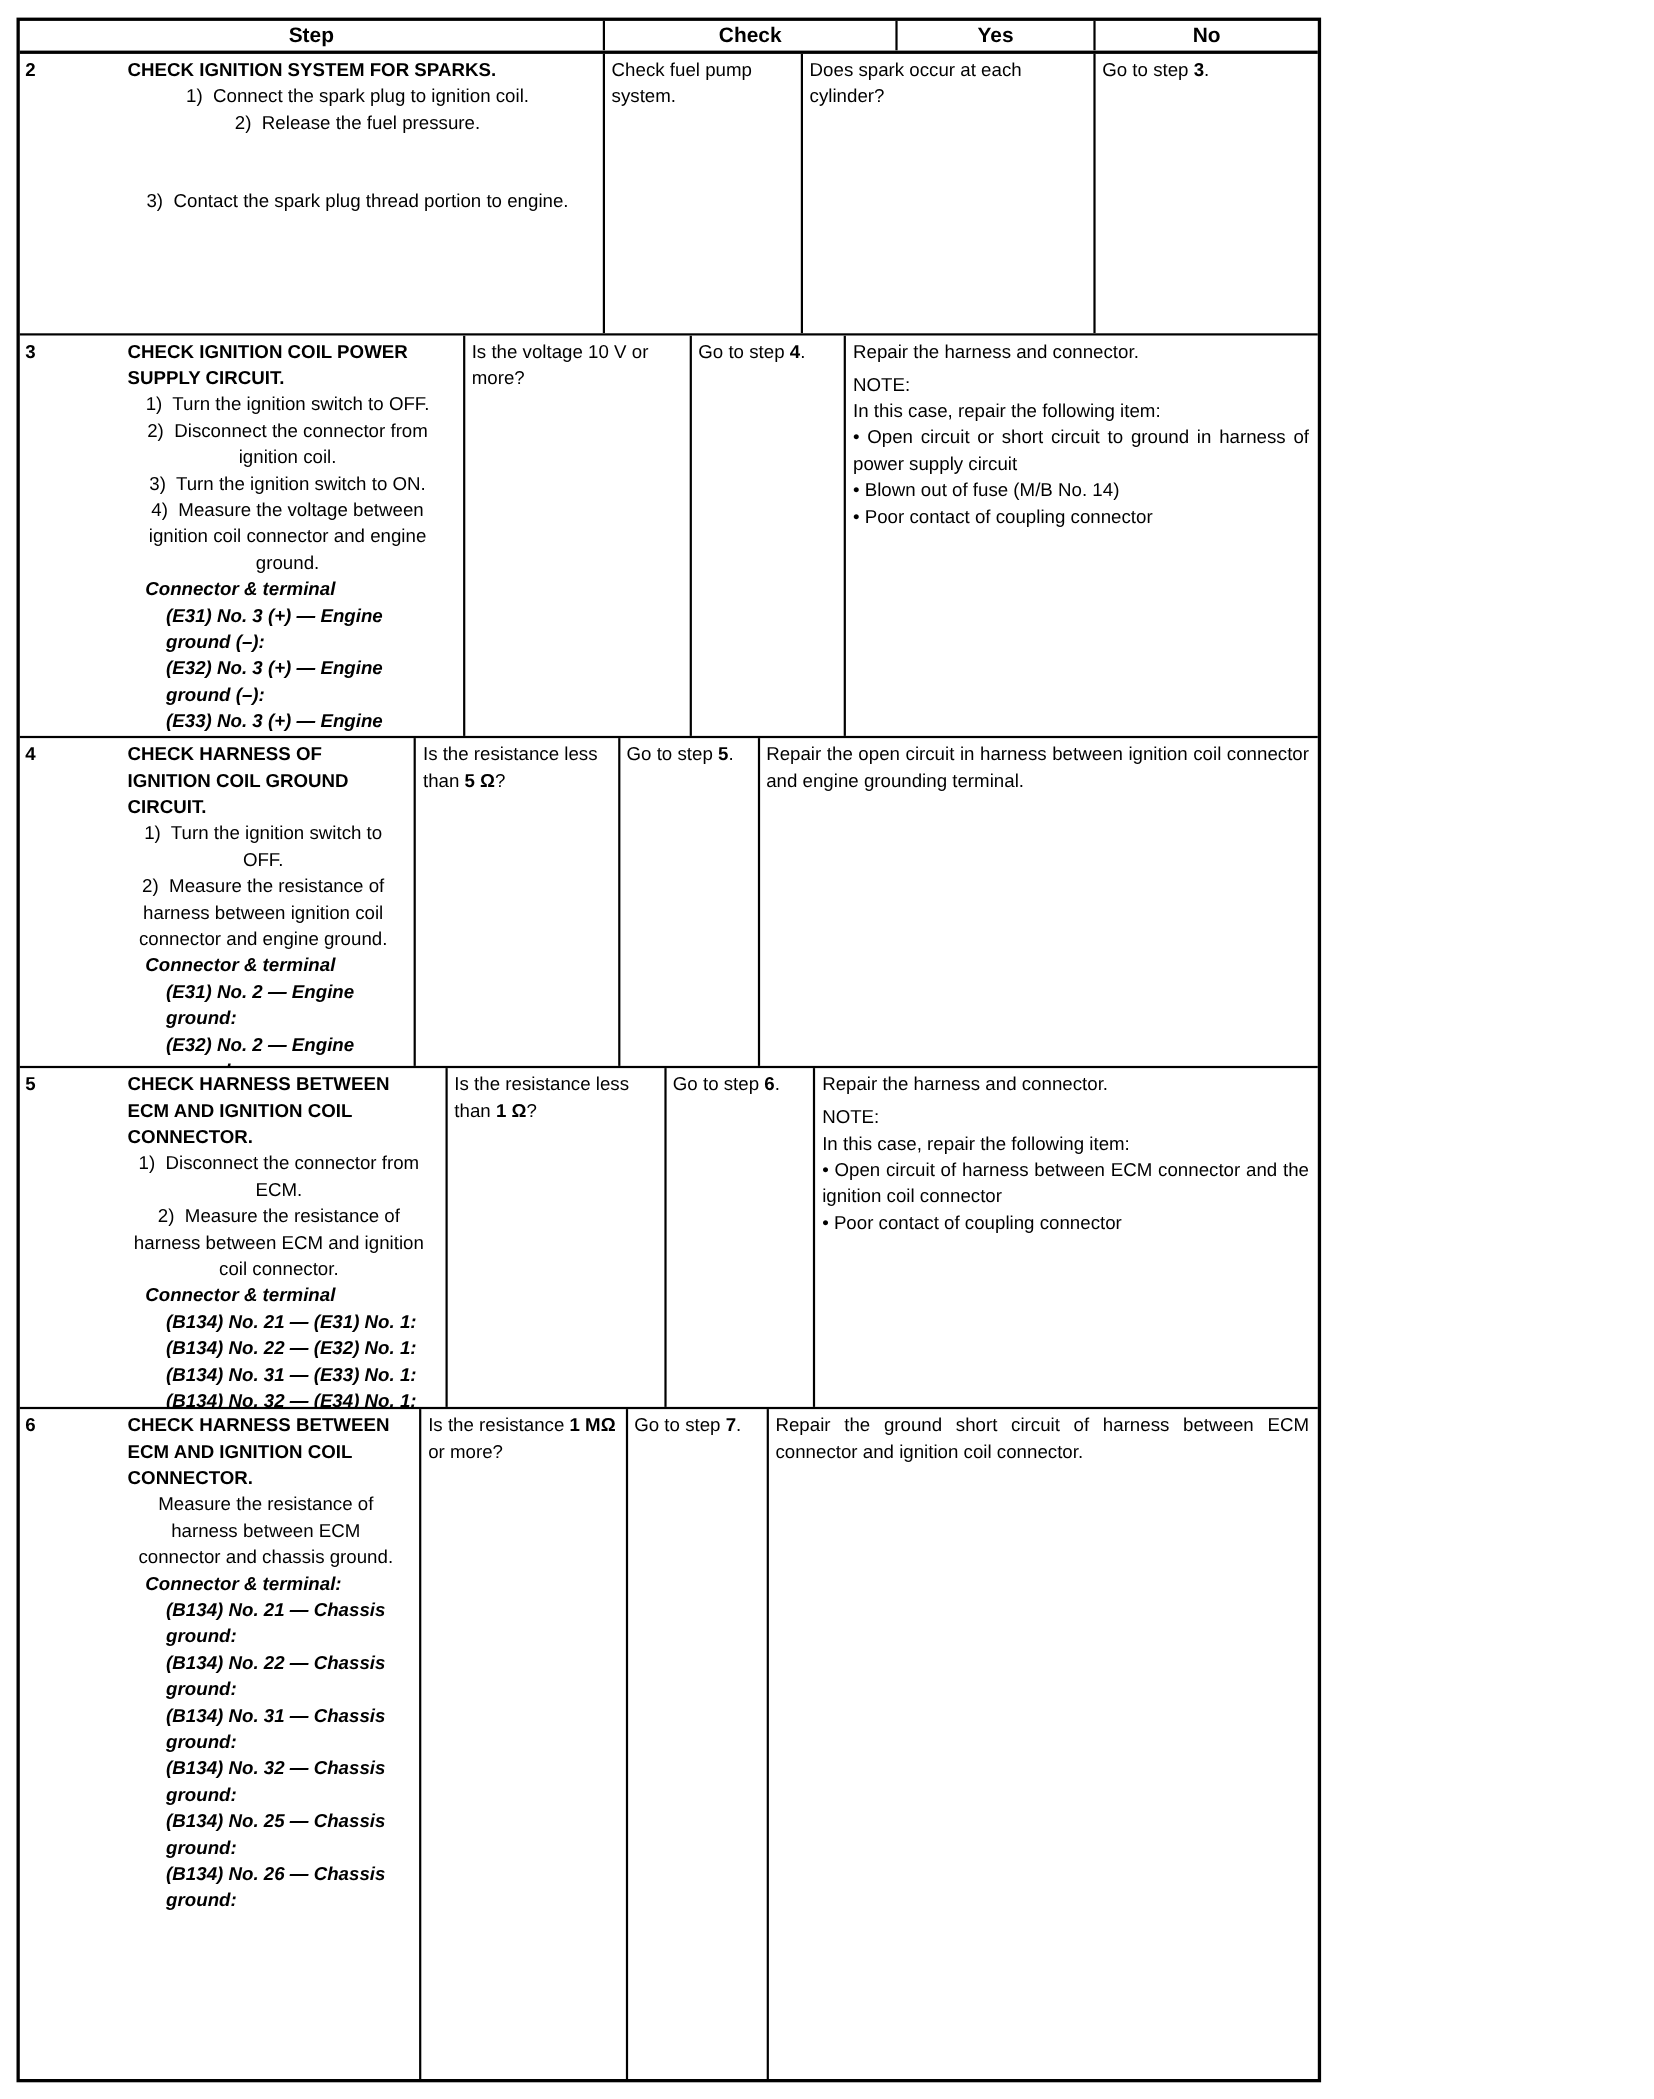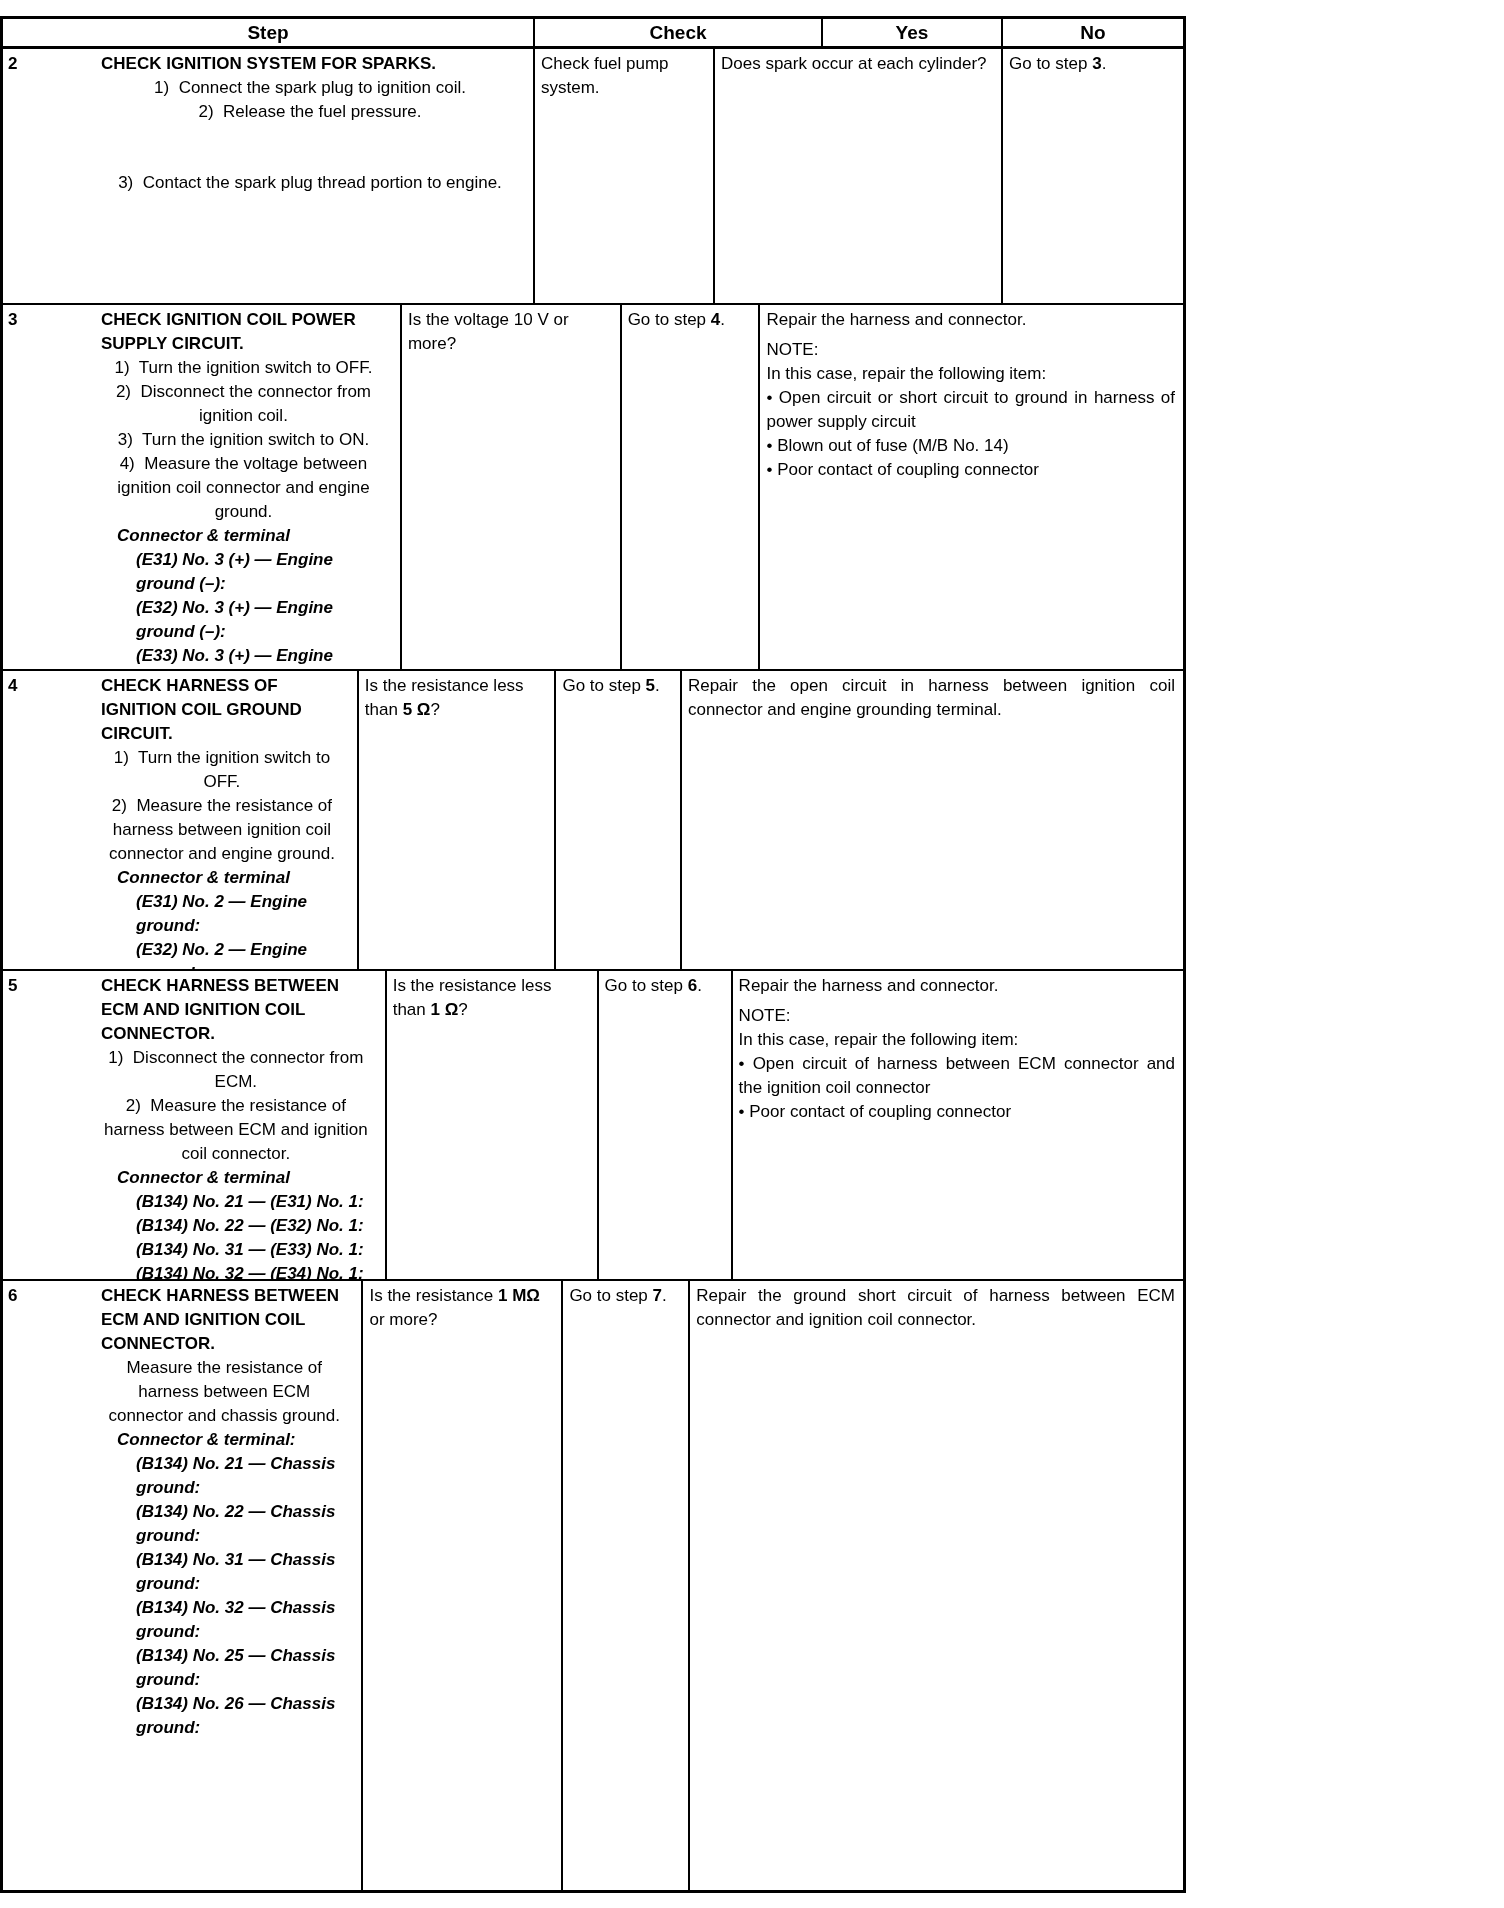--- a/index.html
+++ b/index.html
@@ -7,21 +7,21 @@
   .page {
     position: relative;
     width: 1504px;
     height: 1908px;
     background: #ffffff;
     color: #000000;
     font-family: "Liberation Sans", sans-serif;
   }
   .dtable {
     position: absolute;
-    left: 0;
+    left: 15px;
     top: 16px;
     width: 1186px;
     height: 1877px;
     border: 3px solid #000;
     display: flex;
     flex-direction: column;
     background: #fff;
   }
   .trow {
     display: flex;
@@ -31,21 +31,21 @@
   }
   .trow.last { border-bottom: none; flex: 1 1 auto; }
   .cell {
     border-right: 2px solid #000;
     font-size: 17px;
     line-height: 24px;
     padding: 3px 8px 2px 6px;
     overflow: hidden;
   }
   .c-step { width: 532px; display: flex; padding: 0; }
-  .c-check { width: 288px; }
+  .c-check { width: 266px; }
   .c-yes { width: 180px; }
   .c-no { flex: 1 1 auto; border-right: none; }
   .thead { height: 30px; border-bottom: 3px solid #000; }
   .thead .cell {
     display: flex; align-items: center; justify-content: center;
     font-weight: bold; font-size: 19px; padding: 0; line-height: 1;
   }
   .num {
     width: 98px; flex: 0 0 98px;
     font-weight: bold; padding: 3px 4px 0 5px;

